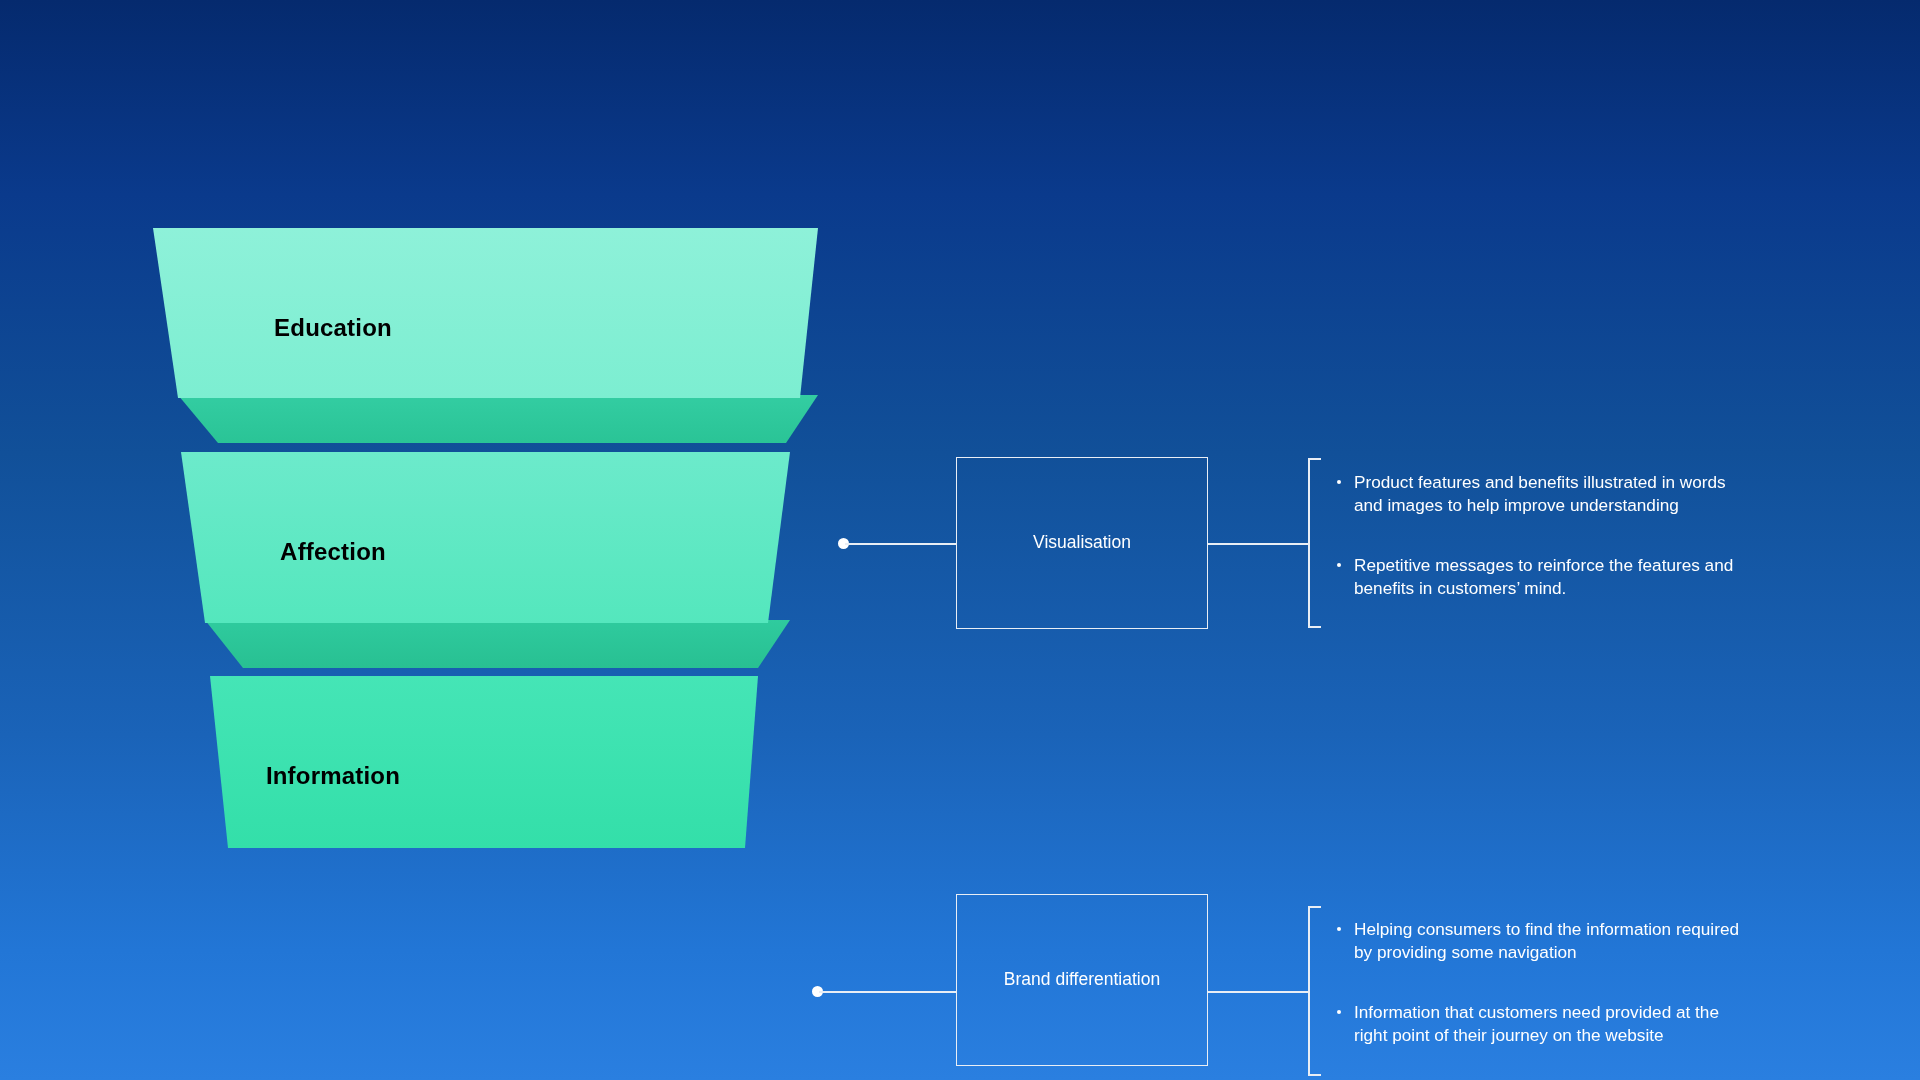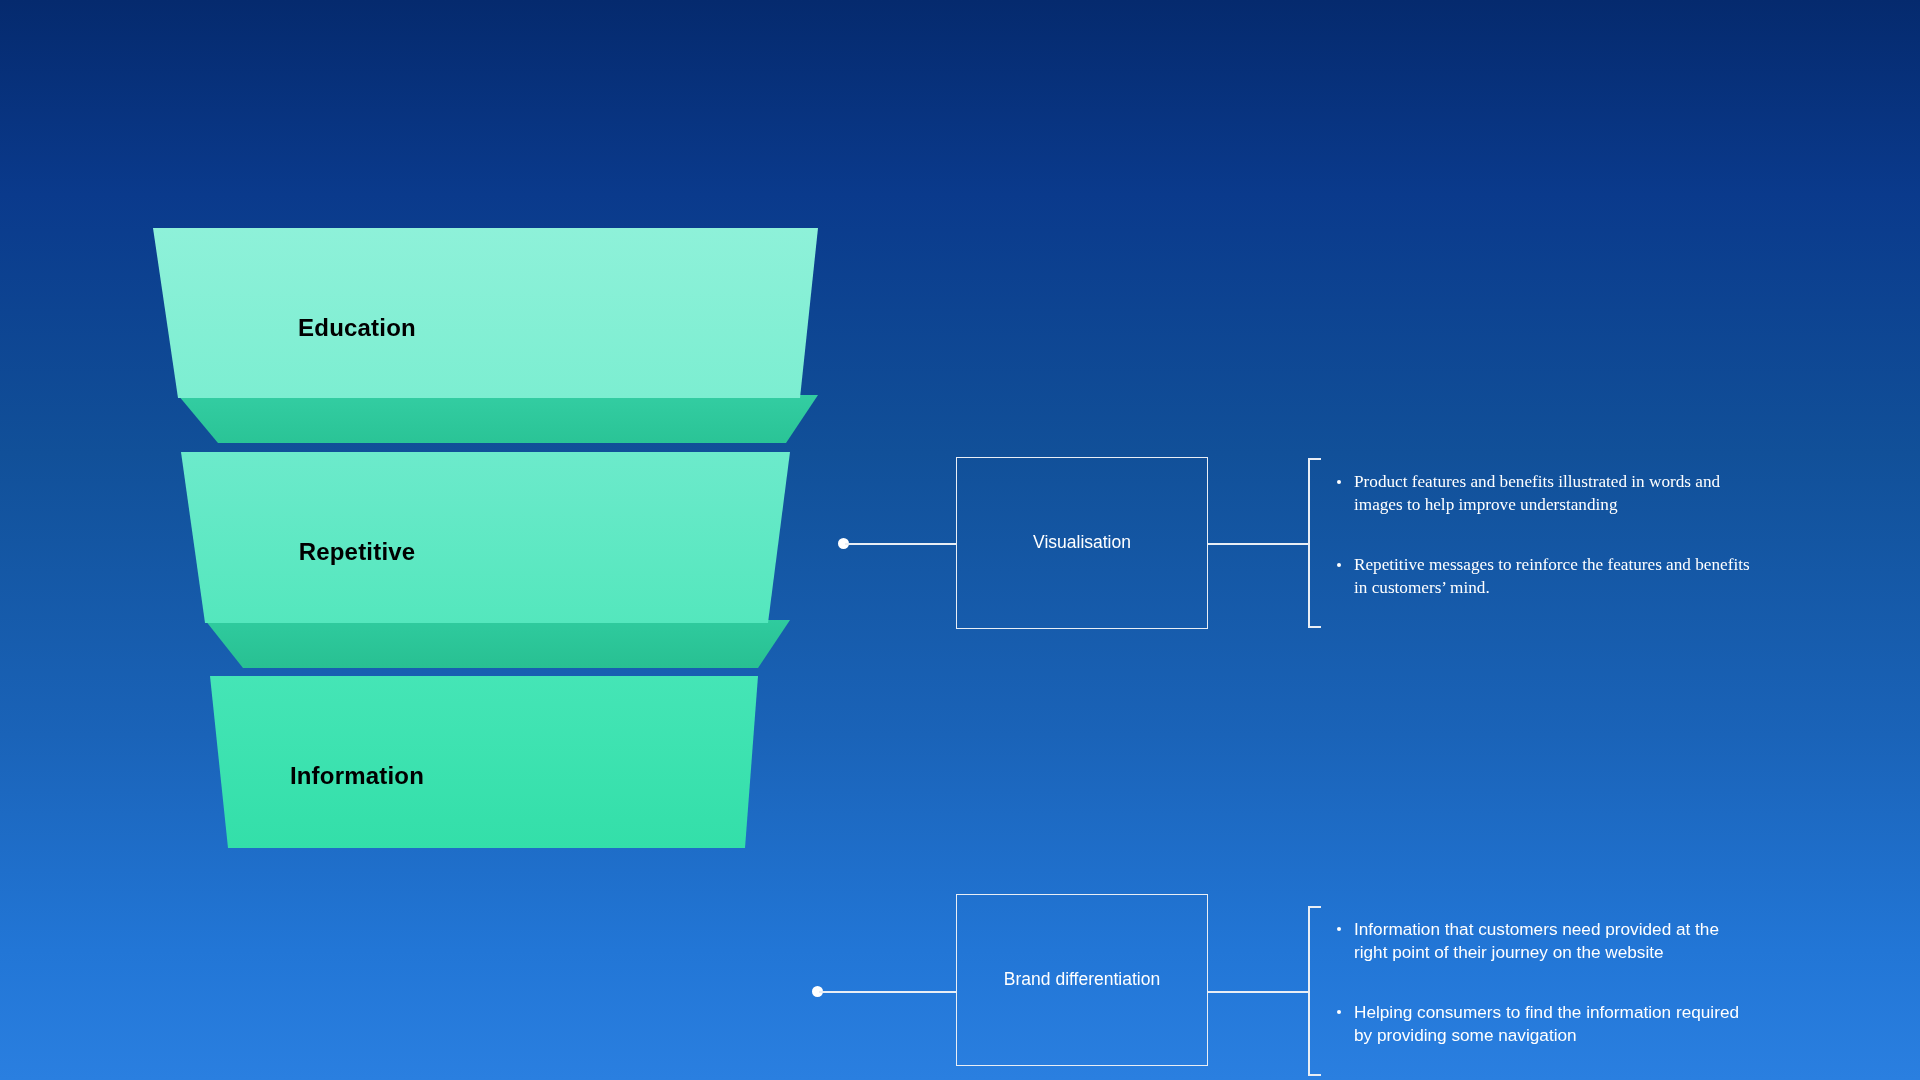--- a/index.html
+++ b/index.html
@@ -41,21 +41,21 @@
     left: 0;
     width: 1920px;
   }
   .row-0 { top: 226px; }
   .row-1 { top: 450px; }
   .row-2 { top: 674px; }
 
   .stage-label {
     position: absolute;
     width: 660px;
-    left: 27px;
+    left: 3px;
     text-align: center;
     font-weight: bold;
     font-size: 24px;
     color: #000000;
     letter-spacing: 0.2px;
     line-height: 1;
   }
 
   
   .connector {
@@ -178,54 +178,54 @@
     <div class="connector" style="left:845px; top:317px; width:111px;"></div>
 
     <div class="mid-box" style="left:956px; top:231px;justify-content:center;">
       <span class="mid-box-label">Visualisation</span>
     </div>
 
     <div class="box-to-bracket" style="left:1208px; top:317px; width:102px;"></div>
 
     <div class="bracket" style="left:1308px; top:232px; height:170px;"></div>
 
-    <div class="bullets" style="left:1334px; top:245px;font-family:Liberation Serif, serif;">
+    <div class="bullets" style="left:1334px; top:245px;">
       <div class="bullet">
         <span class="dot"></span>
         <span>Product features and benefits illustrated in words and images to help improve understanding</span>
       </div>
       <div class="bullet">
         <span class="dot"></span>
         <span>Repetitive messages to reinforce the features and benefits in customers’ mind.</span>
       </div>
     </div>
   </div>
 
   <div class="row row-1">
-    <div class="stage-label" style="top:90px;">Repetitive</div>
+    <div class="stage-label" style="top:90px;">Affection</div>
 
     <div class="conn-dot" style="left:812px; top:536px;"></div>
     <div class="connector" style="left:819px; top:541px; width:137px;"></div>
 
     <div class="mid-box" style="left:956px; top:444px;">
       <span class="mid-box-label">Brand differentiation</span>
     </div>
 
     <div class="box-to-bracket" style="left:1208px; top:541px; width:102px;"></div>
 
     <div class="bracket" style="left:1308px; top:456px; height:170px;"></div>
 
     <div class="bullets" style="left:1334px; top:468px;">
       <div class="bullet">
         <span class="dot"></span>
+        <span>Helping consumers to find the information required by providing some navigation</span>
+      </div>
+      <div class="bullet">
+        <span class="dot"></span>
         <span>Information that customers need provided at the right point of their journey on the website</span>
-      </div>
-      <div class="bullet">
-        <span class="dot"></span>
-        <span>Helping consumers to find the information required by providing some navigation</span>
       </div>
     </div>
   </div>
 
   <div class="row row-2">
     <div class="stage-label" style="top:90px;">Information</div>
 
   </div>
 
 </div>

